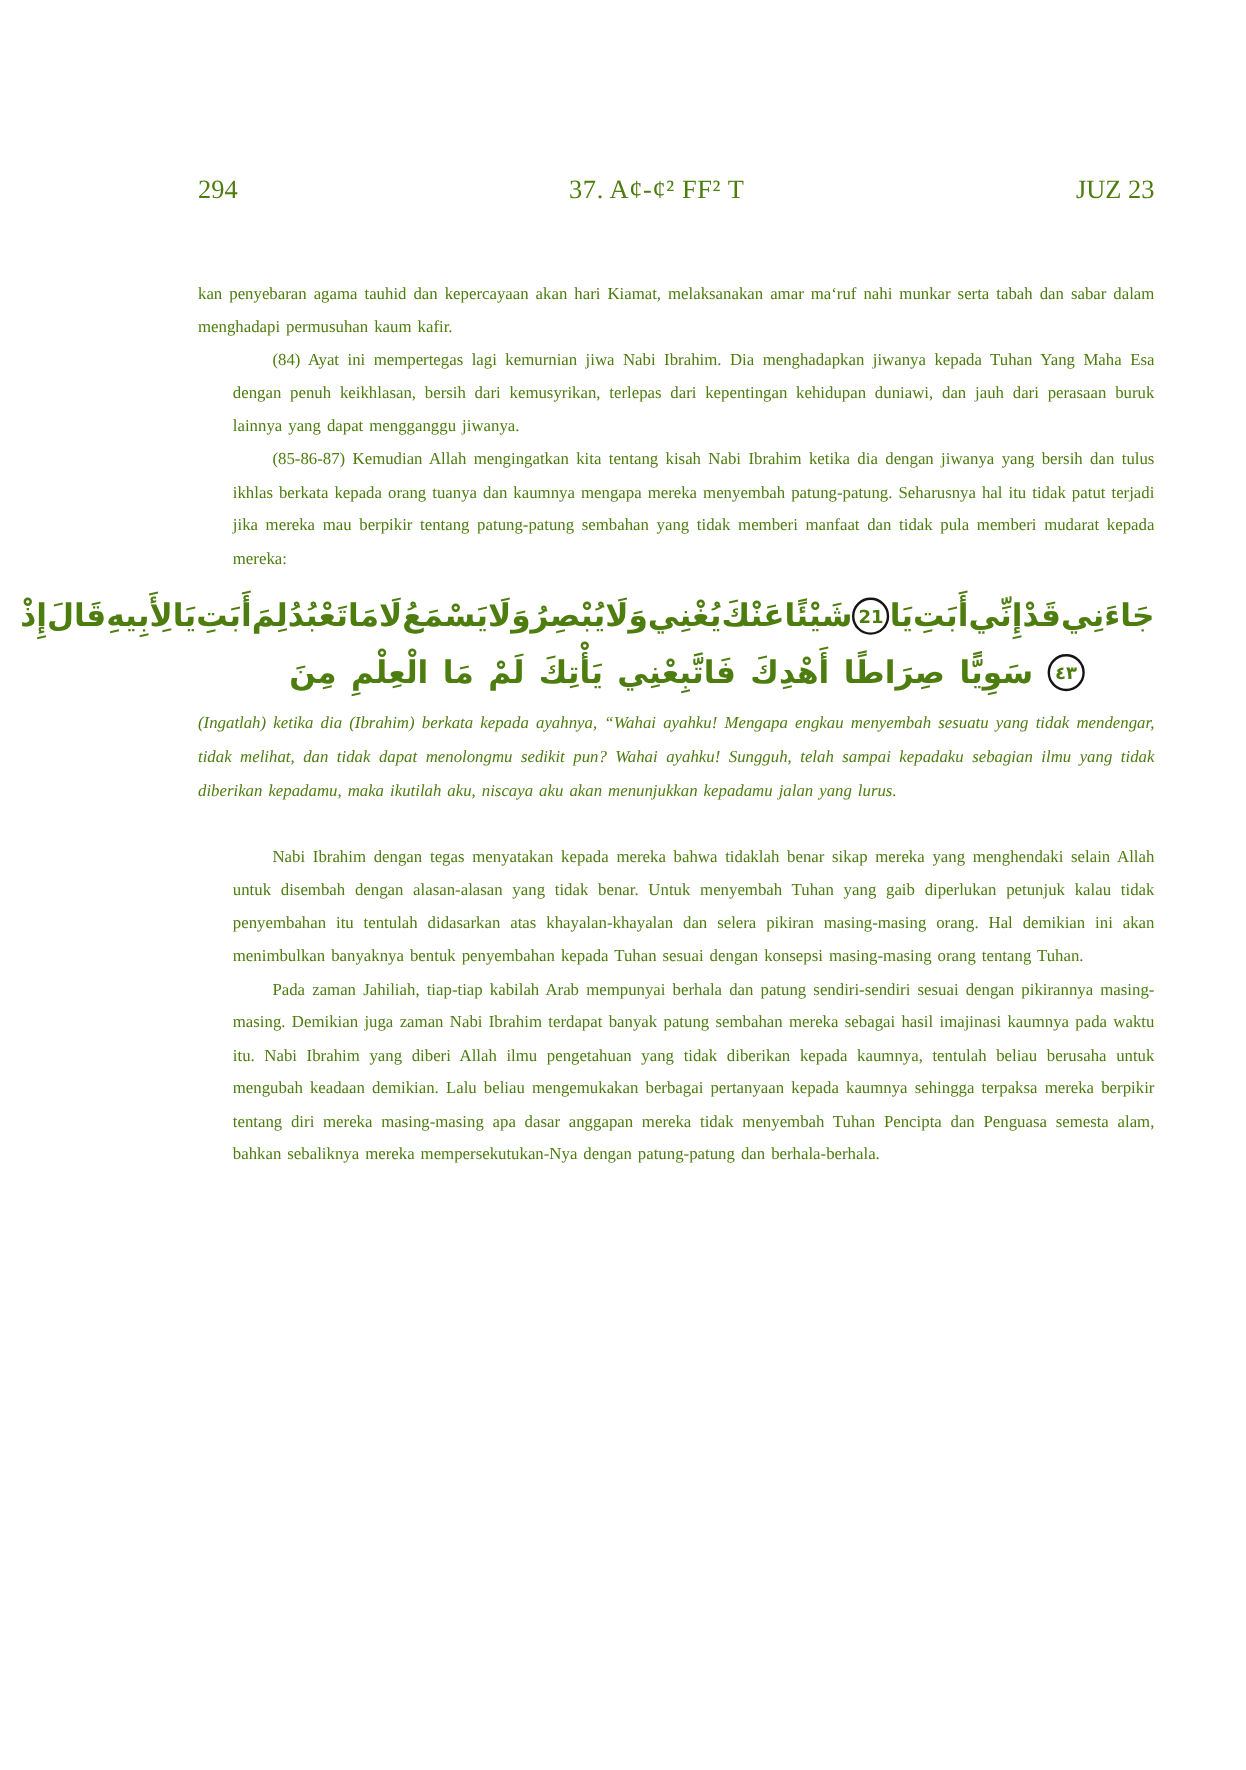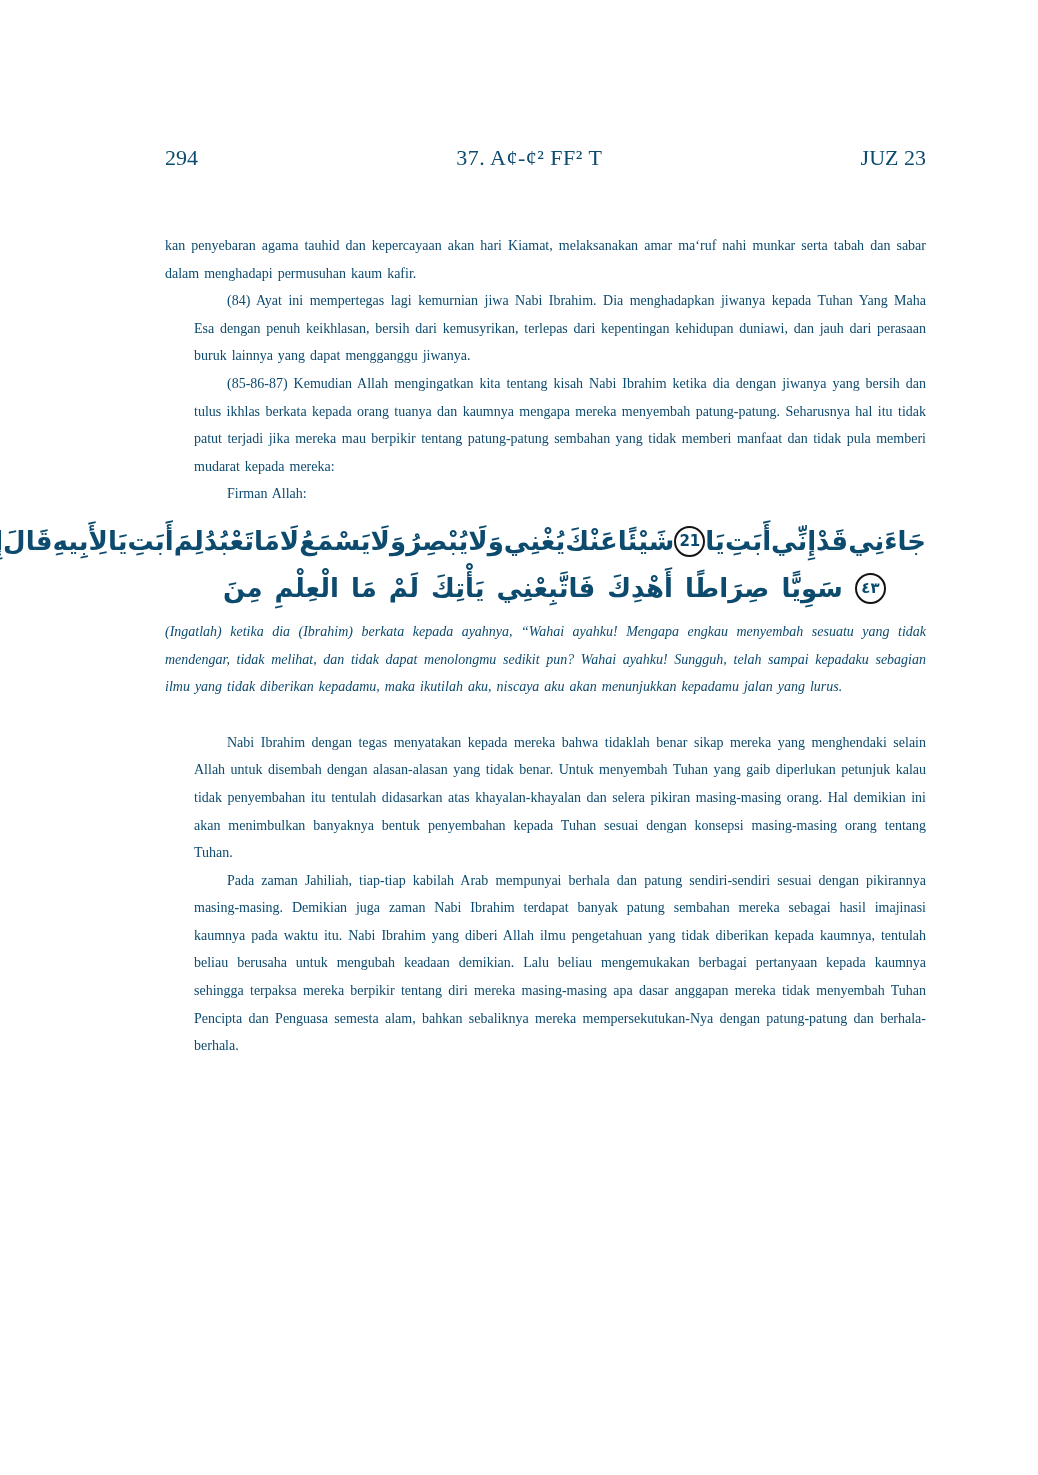--- a/index.html
+++ b/index.html
@@ -1,21 +1,21 @@
 <!DOCTYPE html>
 <html><head>
 <meta charset="utf-8">
 <style>
   html, body { margin: 0; padding: 0; background: #ffffff; }
   .page {
     width: 1038px; height: 1475px;
     background: #ffffff;
-    color: #0c4a6e;
+    color: #4d7c0f;
     box-sizing: border-box;
-    padding: 146px 112px 0 165px;
+    padding: 146px 76px 0 165px;
     font-family: "Liberation Serif", serif;
     overflow: hidden;
   }
   .header {
     display: flex; justify-content: space-between; align-items: baseline;
     font-size: 22px; line-height: 24px;
     margin-bottom: 62px;
   }
   .header .title { letter-spacing: 0.5px; }
   p {
@@ -61,21 +61,20 @@
     <span class="title">37. A¢-¢² FF² T</span>
     <span>JUZ 23</span>
   </div>
 
   <p>kan penyebaran agama tauhid dan kepercayaan akan hari Kiamat, melaksanakan amar ma‘ruf nahi munkar serta tabah dan sabar dalam menghadapi permusuhan kaum kafir.</p>
 
   <p class="indent">(84) Ayat ini mempertegas lagi kemurnian jiwa Nabi Ibrahim. Dia menghadapkan jiwanya kepada Tuhan Yang Maha Esa dengan penuh keikhlasan, bersih dari kemusyrikan, terlepas dari kepentingan kehidupan duniawi, dan jauh dari perasaan buruk lainnya yang dapat mengganggu jiwanya.</p>
 
   <p class="indent">(85-86-87) Kemudian Allah mengingatkan kita tentang kisah Nabi Ibrahim ketika dia dengan jiwanya yang bersih dan tulus ikhlas berkata kepada orang tuanya dan kaumnya mengapa mereka menyembah patung-patung. Seharusnya hal itu tidak patut terjadi jika mereka mau berpikir tentang patung-patung sembahan yang tidak memberi manfaat dan tidak pula memberi mudarat kepada mereka:</p>
 
-  <p class="indent">Firman Allah:</p>
 
   <div class="arabic">
     <div class="ar-line ar-line1">
       <span class="ar-words"><span class="ar-word" dir="rtl">إِذْ</span><span class="ar-word" dir="rtl">قَالَ</span><span class="ar-word" dir="rtl">لِأَبِيهِ</span><span class="ar-word" dir="rtl">يَا</span><span class="ar-word" dir="rtl">أَبَتِ</span><span class="ar-word" dir="rtl">لِمَ</span><span class="ar-word" dir="rtl">تَعْبُدُ</span><span class="ar-word" dir="rtl">مَا</span><span class="ar-word" dir="rtl">لَا</span><span class="ar-word" dir="rtl">يَسْمَعُ</span><span class="ar-word" dir="rtl">وَلَا</span><span class="ar-word" dir="rtl">يُبْصِرُ</span><span class="ar-word" dir="rtl">وَلَا</span><span class="ar-word" dir="rtl">يُغْنِي</span><span class="ar-word" dir="rtl">عَنْكَ</span><span class="ar-word" dir="rtl">شَيْئًا</span></span>
       <span class="ayah-badge">21</span>
       <span class="ar-words"><span class="ar-word" dir="rtl">يَا</span><span class="ar-word" dir="rtl">أَبَتِ</span><span class="ar-word" dir="rtl">إِنِّي</span><span class="ar-word" dir="rtl">قَدْ</span><span class="ar-word" dir="rtl">جَاءَنِي</span></span>
     </div>
     <div class="ar-line ar-line2">
       <span class="ar-words"><span class="ar-word" dir="rtl">مِنَ</span><span class="ar-word" dir="rtl">الْعِلْمِ</span><span class="ar-word" dir="rtl">مَا</span><span class="ar-word" dir="rtl">لَمْ</span><span class="ar-word" dir="rtl">يَأْتِكَ</span><span class="ar-word" dir="rtl">فَاتَّبِعْنِي</span><span class="ar-word" dir="rtl">أَهْدِكَ</span><span class="ar-word" dir="rtl">صِرَاطًا</span><span class="ar-word" dir="rtl">سَوِيًّا</span></span>
       <span class="ayah-badge">٤٣</span>

